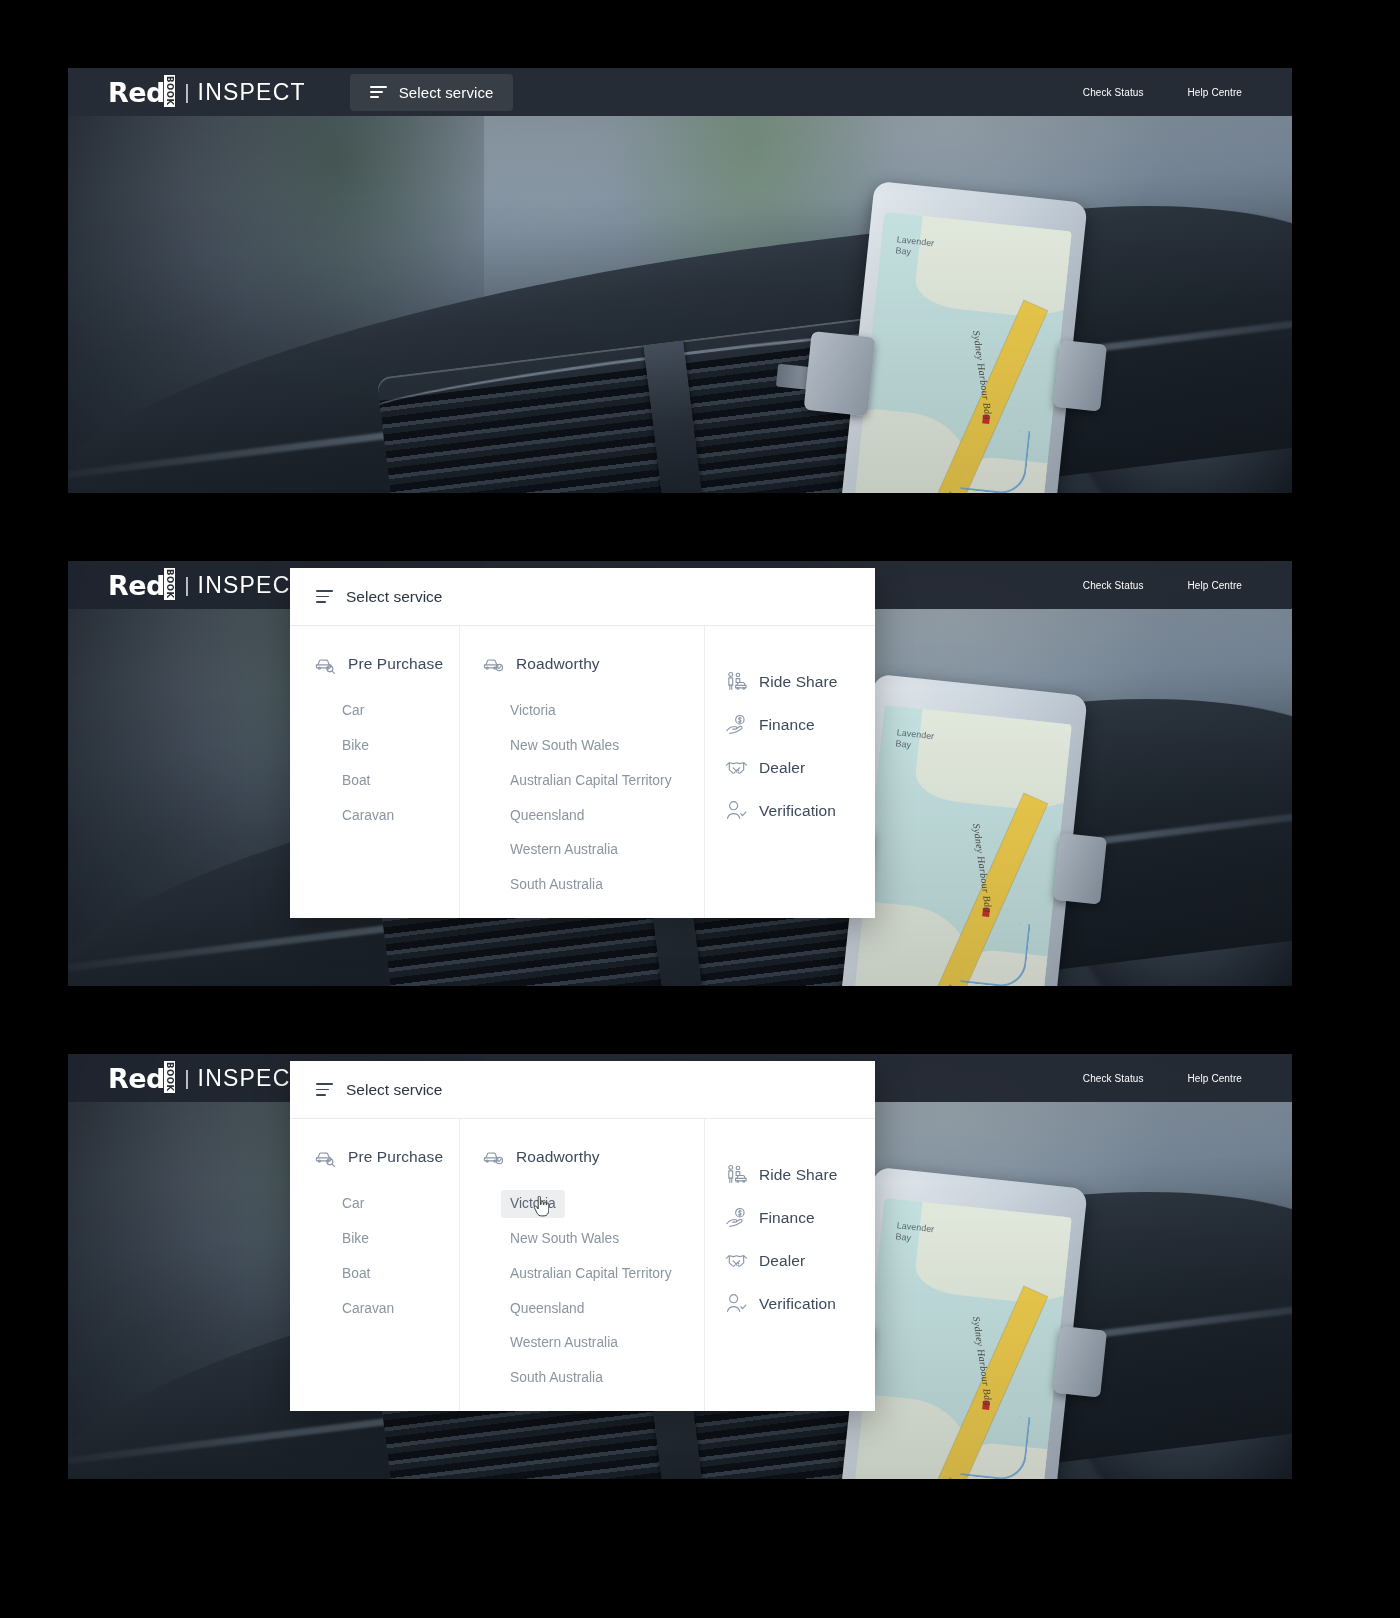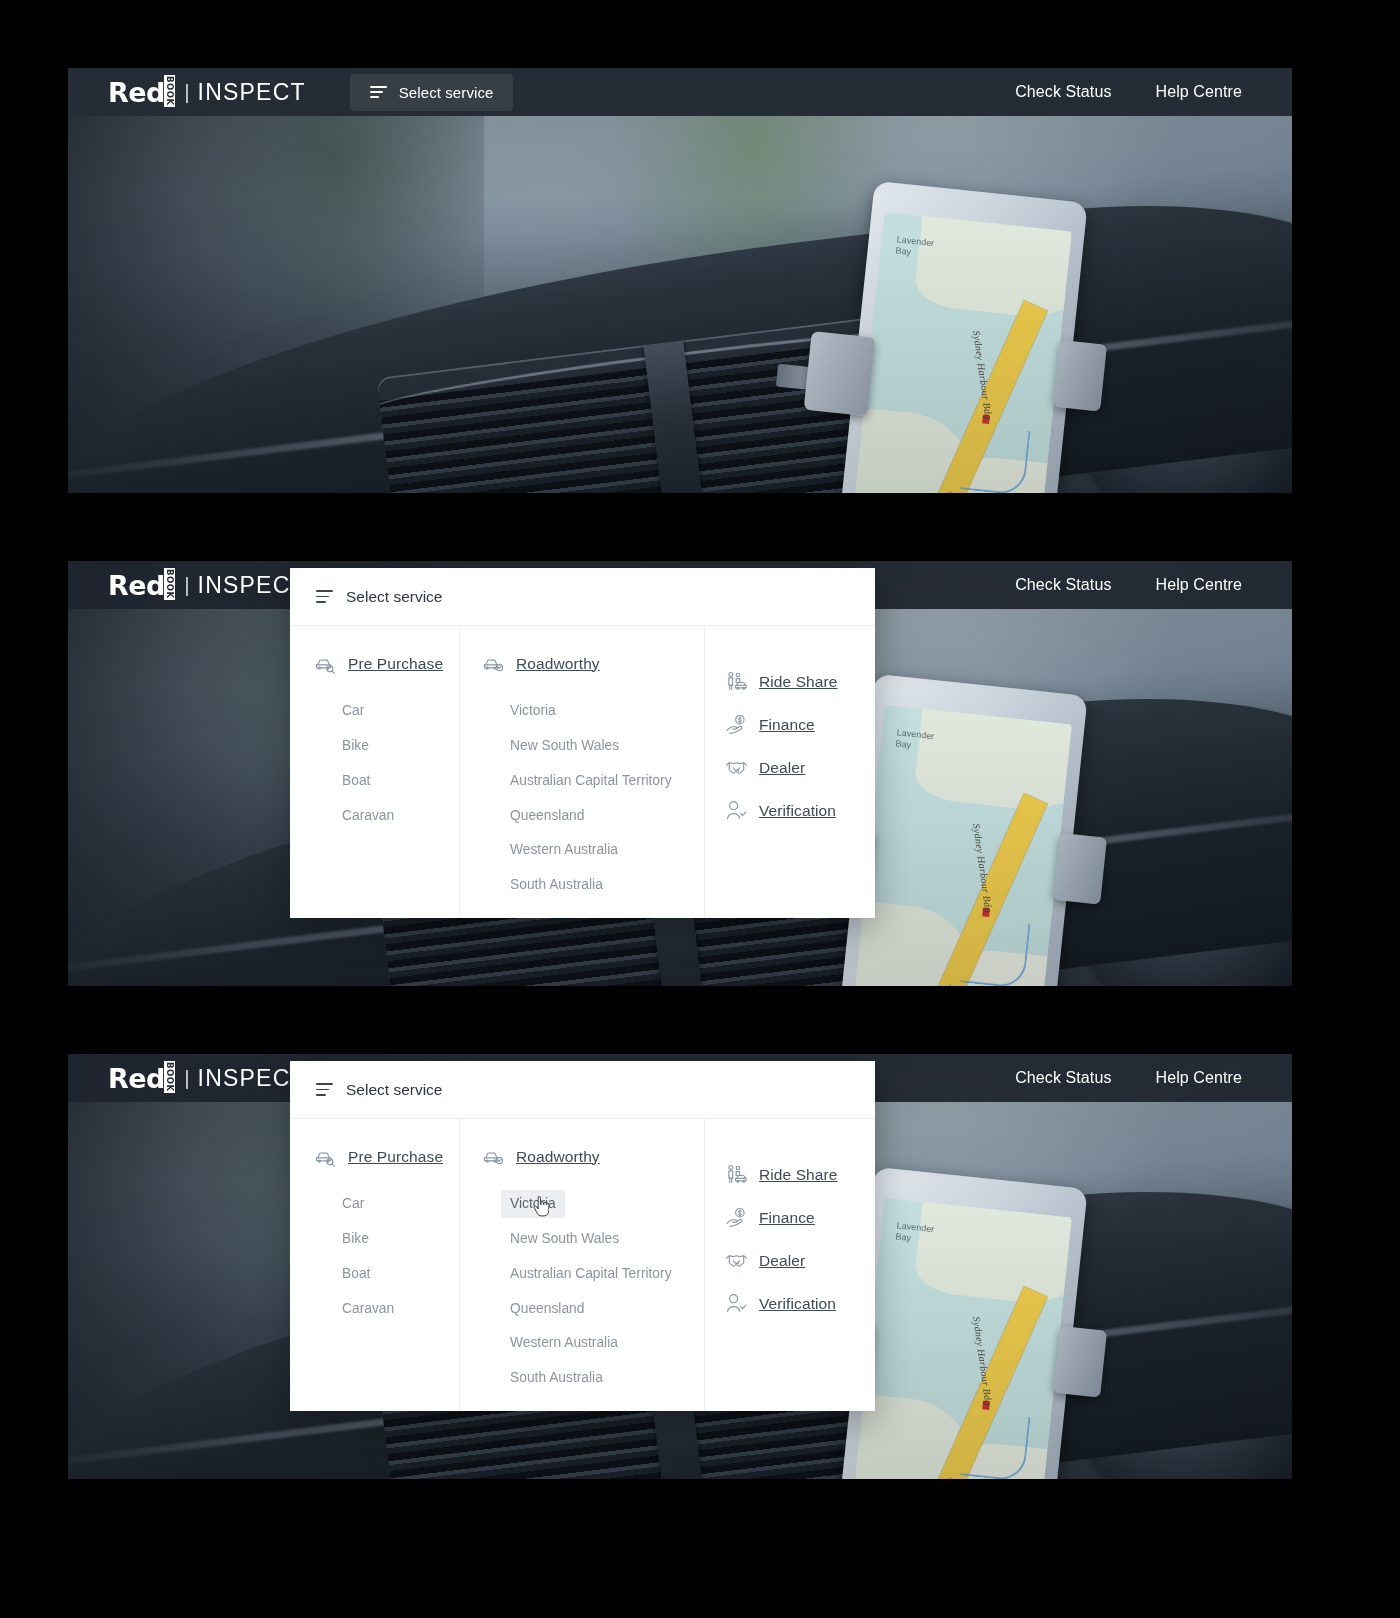--- a/index.html
+++ b/index.html
@@ -250,21 +250,21 @@
   .ham { display: flex; flex-direction: column; gap: 3.5px; width: 17px; }
   .ham i { display: block; height: 1.7px; background: #ffffff; border-radius: 1px; }
   .ham i:nth-child(1) { width: 100%; }
   .ham i:nth-child(2) { width: 76%; }
   .ham i:nth-child(3) { width: 56%; }
 
   .ham.dark i { background: #3b4654; }
 
   .topnav { margin-left: auto; margin-right: 50px; display: flex; gap: 44px; }
   .topnav a {
-    color: #ffffff; font-size: 16px; text-decoration: none; letter-spacing: 0.1px;
+    color: #ffffff; font-size: 10px; text-decoration: none; letter-spacing: 0.1px;
     cursor: pointer;
   }
 
   
   .dropdown {
     position: absolute;
     left: 222px;
     top: 7px;
     width: 585px;
     background: #ffffff;
@@ -285,21 +285,21 @@
   .dd-col.c1 { width: 170px; padding-left: 24px; border-right: 1px solid #eceff2; }
   .dd-col.c2 { width: 245px; padding-left: 22px; border-right: 1px solid #eceff2; }
   .dd-col.c3 { width: 170px; padding-left: 20px; }
 
   .dd-head-item {
     display: flex; align-items: center; gap: 11px;
     margin-bottom: 22px;
     cursor: pointer;
   }
   .dd-head-item .txt {
-    color: #3d4a5c; font-size: 15.5px; font-weight: 400; letter-spacing: 0.1px; text-decoration: underline;
+    color: #3d4a5c; font-size: 15.5px; font-weight: 400; letter-spacing: 0.1px;
   }
   .dd-icon { width: 23px; height: 23px; flex: 0 0 23px; color: #8b97a6; }
   .dd-icon svg { width: 100%; height: 100%; display: block; }
 
   .dd-sub {
     display: block;
     color: #8b95a1; font-size: 13.8px;
     padding: 6px 9px;
     margin-left: 19px;
     margin-bottom: 7px;

